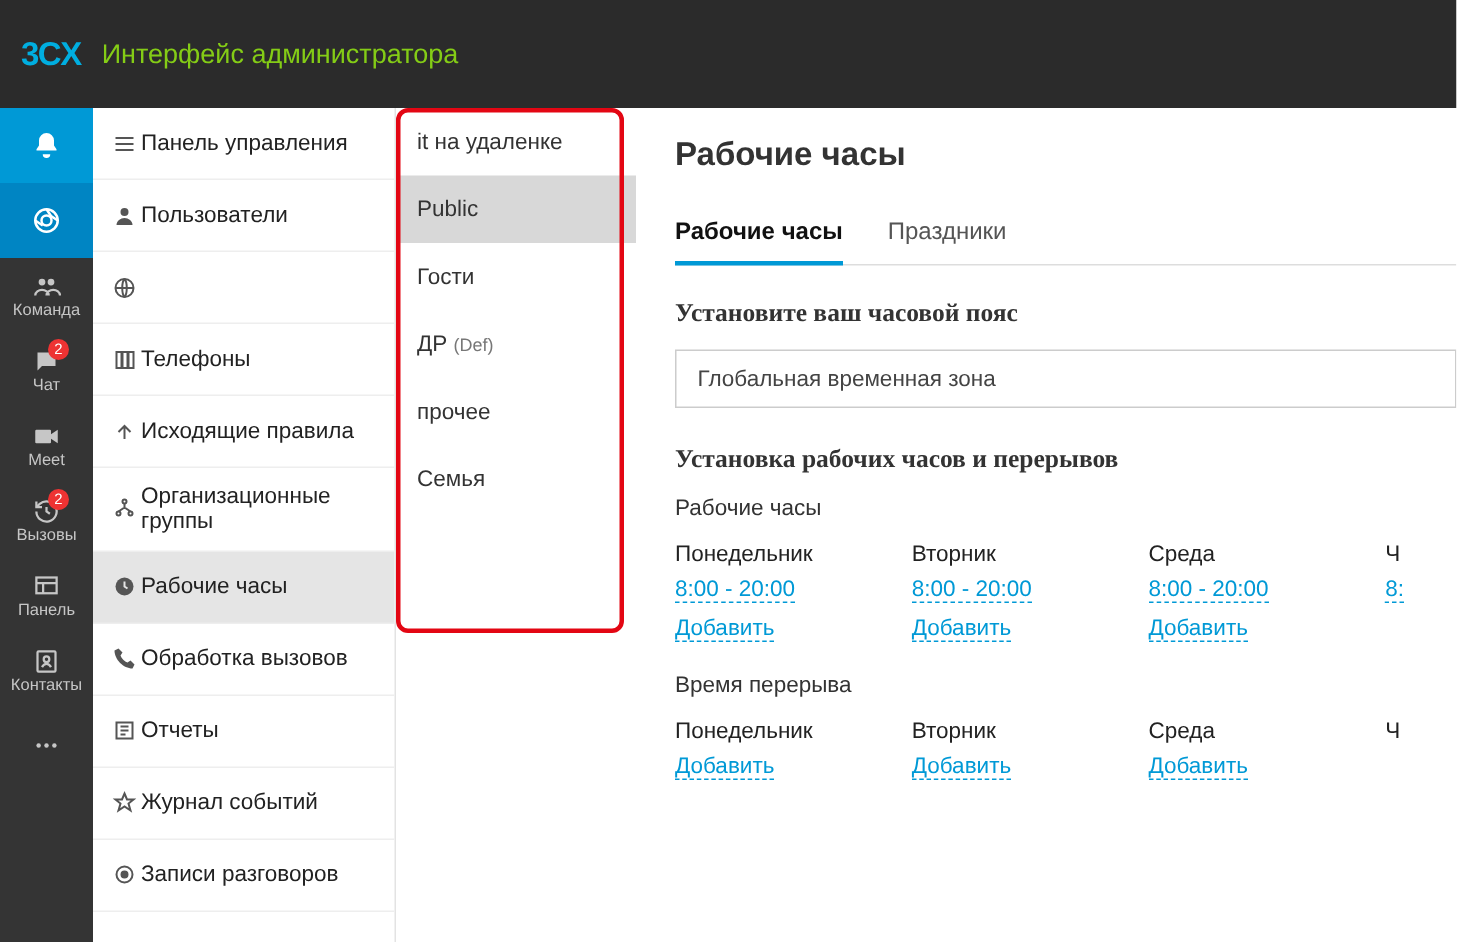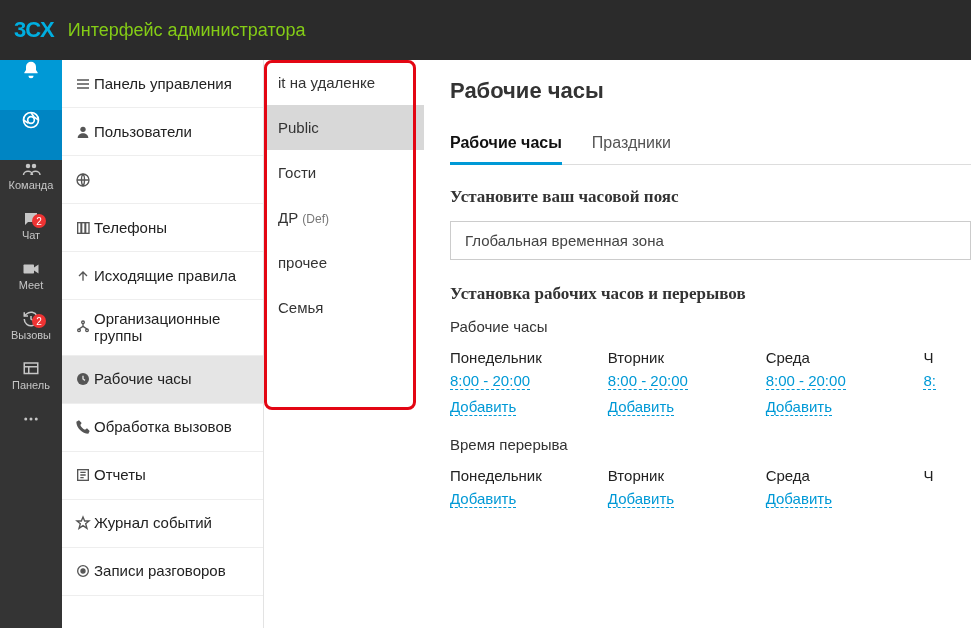--- a/index.html
+++ b/index.html
@@ -1,27 +1,27 @@
 <!DOCTYPE html>
 <html><head>
 <meta charset="utf-8">
 <style>
   * { box-sizing: border-box; margin: 0; padding: 0; }
   body { font-family: -apple-system, BlinkMacSystemFont, "Segoe UI", Arial, sans-serif; font-size: 14px; color: #333; background: #fff; width: 971px; height: 628px; overflow: hidden; }
 
   
-  .topbar { height: 60px; background: #2b2b2b; color: #fff; display: flex; align-items: center; padding: 0 14px; }
+  .topbar { height: 72px; background: #2b2b2b; color: #fff; display: flex; align-items: center; padding: 0 14px; }
   .logo { color: #00aee0; font-size: 22px; font-weight: bold; letter-spacing: -1px; margin-right: 14px; }
   .app-title { font-size: 18px; font-weight: 400; color: #84cc16; }
 
   .layout { display: flex; height: 572px; }
 
   
   .rail { width: 62px; background: #343434; display: flex; flex-direction: column; align-items: stretch; }
-  .rail-item { height: 50px; display: flex; flex-direction: column; align-items: center; color: #c6c6c6; cursor: pointer; position: relative; font-size: 10px; }
+  .rail-item { height: 50px; display: flex; flex-direction: column; align-items: center; justify-content: center; color: #c6c6c6; cursor: pointer; position: relative; font-size: 10px; }
   .rail-item.active { background: #0099d6; color: #fff; }
   .rail-item.highlight { background: #0085c3; color: #fff; }
   .rail-item .ico { font-size: 18px; line-height: 1; }
   .rail-item .lbl { font-size: 11px; margin-top: 2px; line-height: 1; }
   .badge { position: absolute; top: 4px; left: 32px; background: #e33; color: #fff; border-radius: 8px; font-size: 10px; min-width: 14px; height: 14px; display: flex; align-items: center; justify-content: center; padding: 0 3px; }
 
   
   .sidebar { width: 202px; border-right: 1px solid #e3e3e3; background: #fff; display: flex; flex-direction: column; overflow-y: auto; }
   .sb-item { display: flex; align-items: center; padding: 10px 10px 10px 10px; border-bottom: 1px solid #eee; cursor: pointer; min-height: 48px; }
   .sb-item.selected { background: #e5e5e5; }
@@ -125,20 +125,30 @@
       <span class="lbl">Вызовы</span>
     </div>
     <div class="rail-item">
       <span class="ico">
         <svg width="20" height="18" viewBox="0 0 24 24" fill="none" stroke="currentColor" stroke-width="2">
             <rect x="3" y="4" width="18" height="14"></rect>
             <path d="M3 9h18M9 9v9"></path>
           </svg>
       </span>
       <span class="lbl">Панель</span>
+    </div>
+    <div class="rail-item">
+      <span class="ico">
+        <svg width="20" height="18" viewBox="0 0 24 24" fill="none" stroke="currentColor" stroke-width="2">
+            <rect x="4" y="3" width="16" height="18" rx="1"></rect>
+            <circle cx="12" cy="10" r="2.5"></circle>
+            <path d="M8 17c1-2 3-3 4-3s3 1 4 3"></path>
+          </svg>
+      </span>
+      <span class="lbl">Контакты</span>
     </div>
     <div class="rail-item nolabel">
       <span class="ico">
         <svg width="20" height="18" viewBox="0 0 24 24" fill="currentColor">
             <circle cx="5" cy="12" r="2"></circle>
             <circle cx="12" cy="12" r="2"></circle>
             <circle cx="19" cy="12" r="2"></circle>
           </svg>
       </span>
 

